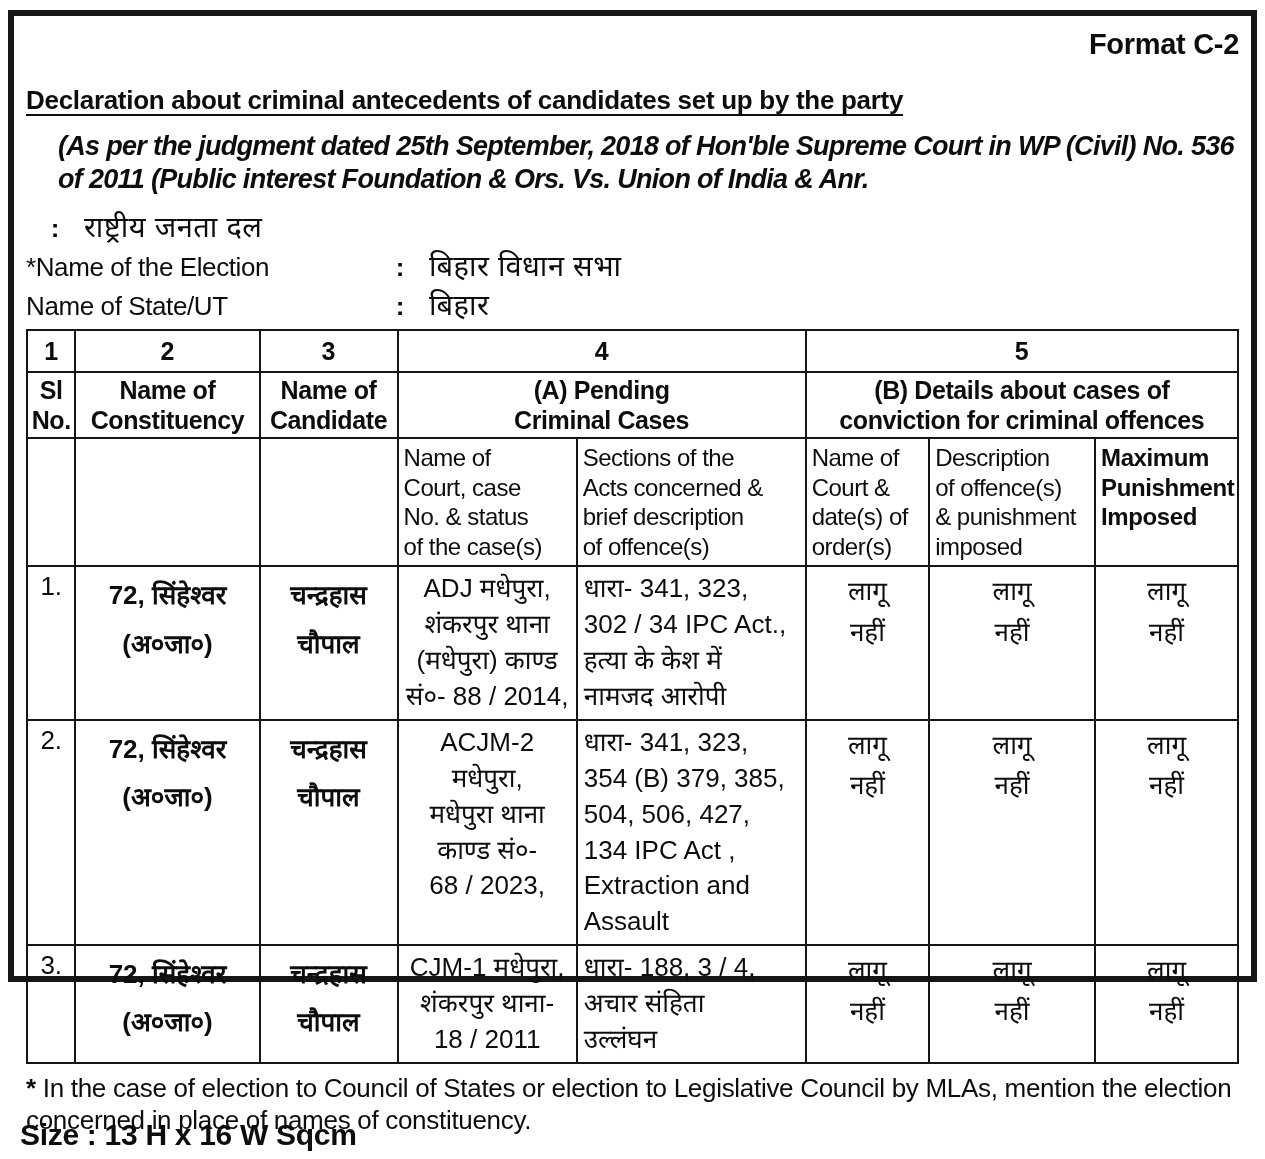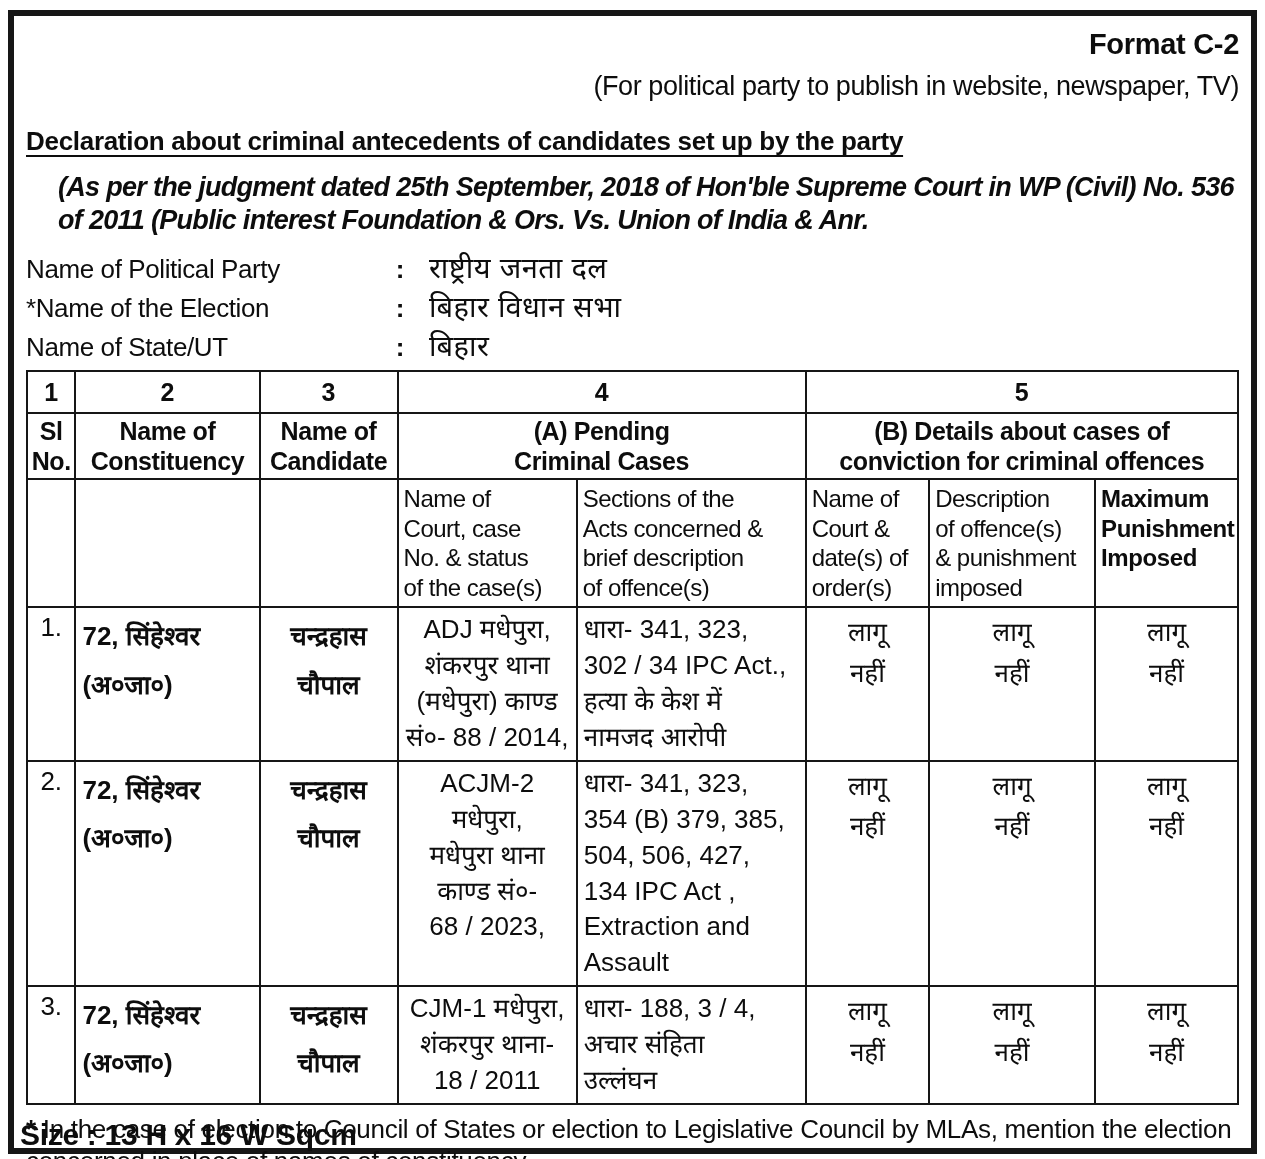--- a/index.html
+++ b/index.html
@@ -7,21 +7,21 @@
     width: 1265px; height: 1159px;
     background: #ffffff;
     color: #0d0d0d;
     font-family: "Liberation Sans", "DejaVu Sans", sans-serif;
     position: relative;
     overflow: hidden;
   }
   .sheet {
     position: absolute;
     left: 8px; top: 10px;
-    width: 1249px; height: 1144px;
+    width: 1249px; height: 972px;
     border: 6px solid #161616;
     background: #fff;
     padding: 8px 12px 0 12px;
   }
   .hdr-format {
     text-align: right;
     font-weight: bold;
     font-size: 29px;
     margin-top: 4px;
     letter-spacing: -0.3px;
@@ -84,21 +84,21 @@
     font-size: 24px; font-weight: normal; text-align: left;
     height: 106px; line-height: 1.23; letter-spacing: -0.5px;
     padding: 4px 5px;
   }
   tr.subhdr td.bold { font-weight: bold; letter-spacing: -0.4px; }
   tr.datarow td { font-size: 26px; }
   tr.r1 td { height: 138px; }
   tr.r2 td { height: 176px; }
   tr.r3 td { height: 108px; }
   td.c-sl { text-align: center; font-size: 25px; padding-top: 8px; }
-  td.c-const { font-weight: bold; line-height: 1.85; padding-top: 8px; }
+  td.c-const { text-align: center; font-weight: bold; line-height: 1.85; padding-top: 8px; }
   td.c-cand { text-align: center; font-weight: bold; line-height: 1.85; padding-top: 10px; }
   td.c-court { text-align: center; font-size: 25px; line-height: 1.38; padding-top: 8px; }
   td.c-sect { text-align: left; font-size: 25px; line-height: 1.38; padding-top: 8px; }
   td.c-appl { text-align: center; font-size: 25px; line-height: 1.55; padding-top: 8px; margin-left: 44px; }
   .footnote {
     margin-top: 8px;
     font-size: 26px;
     letter-spacing: -0.3px;
     line-height: 1.25;
     padding-right: 4px;
@@ -112,31 +112,29 @@
     letter-spacing: -0.3px;
   }
 </style>
 </head>
 <body>
 
 <div class="sheet">
 
   <div class="hdr-format">Format C-2</div>
 
-  <div class="hdr-publish">(For political party to publish in website, newspaper, TV)</div>
 
   <div class="hdr-title">
     <span>Declaration about criminal antecedents of candidates set up by the party</span>
   </div>
 
   <div class="hdr-judgment">(As per the judgment dated 25th September, 2018 of Hon'ble Supreme Court in WP (Civil) No. 536 of 2011 (Public interest Foundation &amp; Ors. Vs. Union of India &amp; Anr.</div>
 
   <div class="meta">
     <div class="meta-row">
-      <div class="meta-label">Name of Political Party</div>
       <div class="meta-colon">:</div>
       <div class="meta-value">राष्ट्रीय जनता दल</div>
     </div>
     <div class="meta-row">
       <div class="meta-label">*Name of the Election</div>
       <div class="meta-colon">:</div>
       <div class="meta-value">बिहार विधान सभा</div>
     </div>
     <div class="meta-row">
       <div class="meta-label">Name of State/UT</div>

